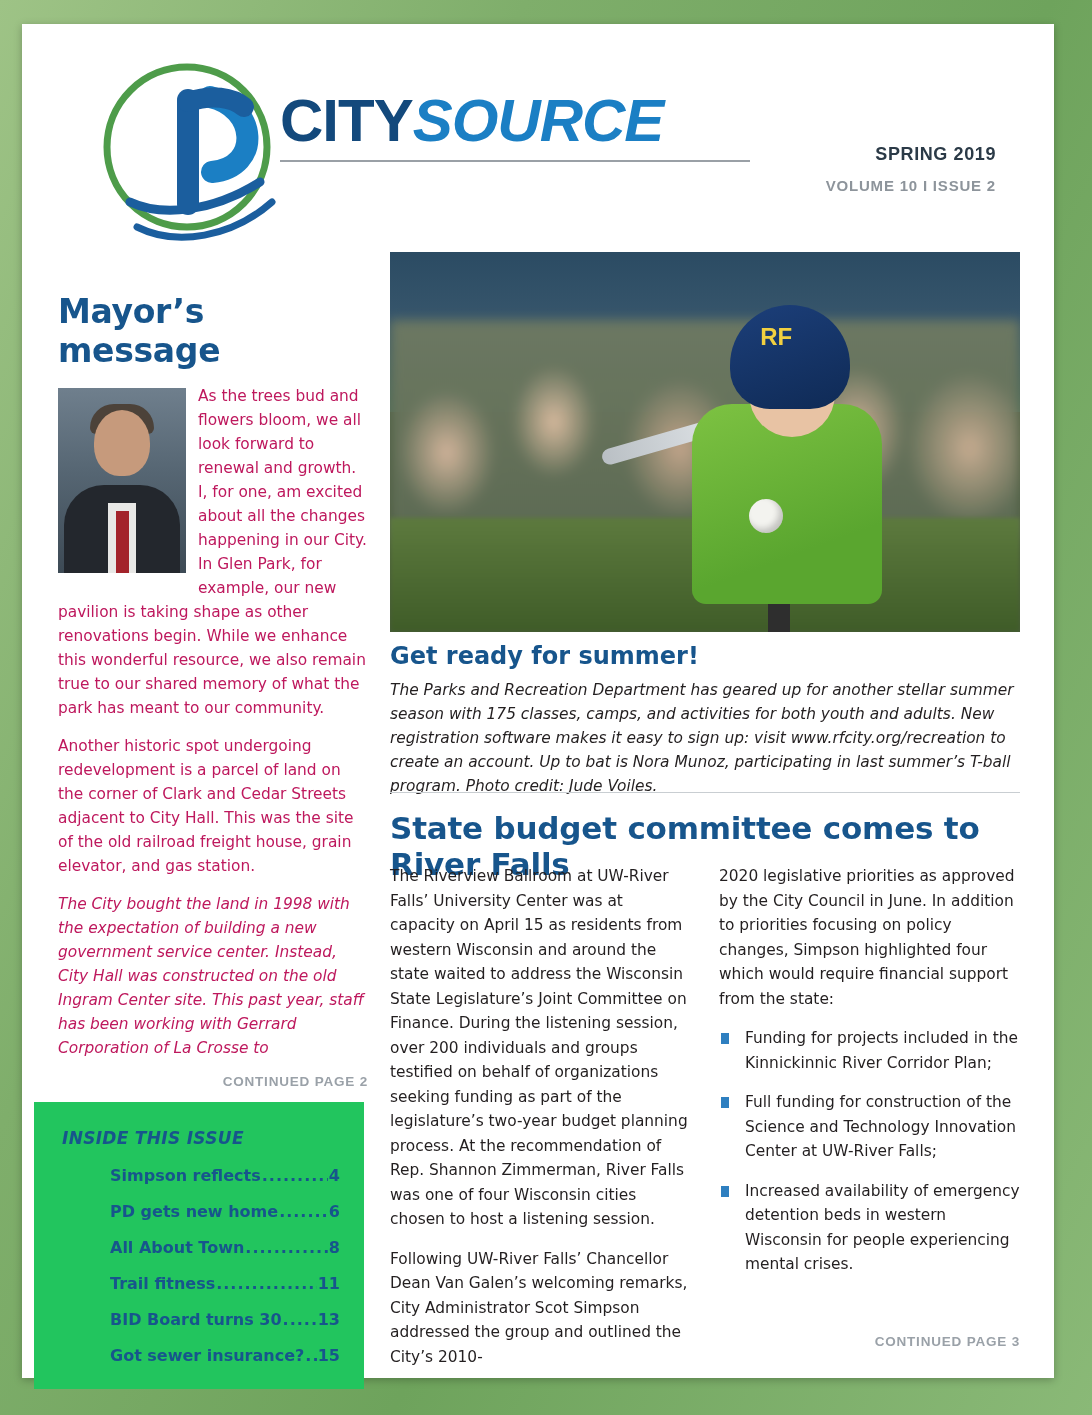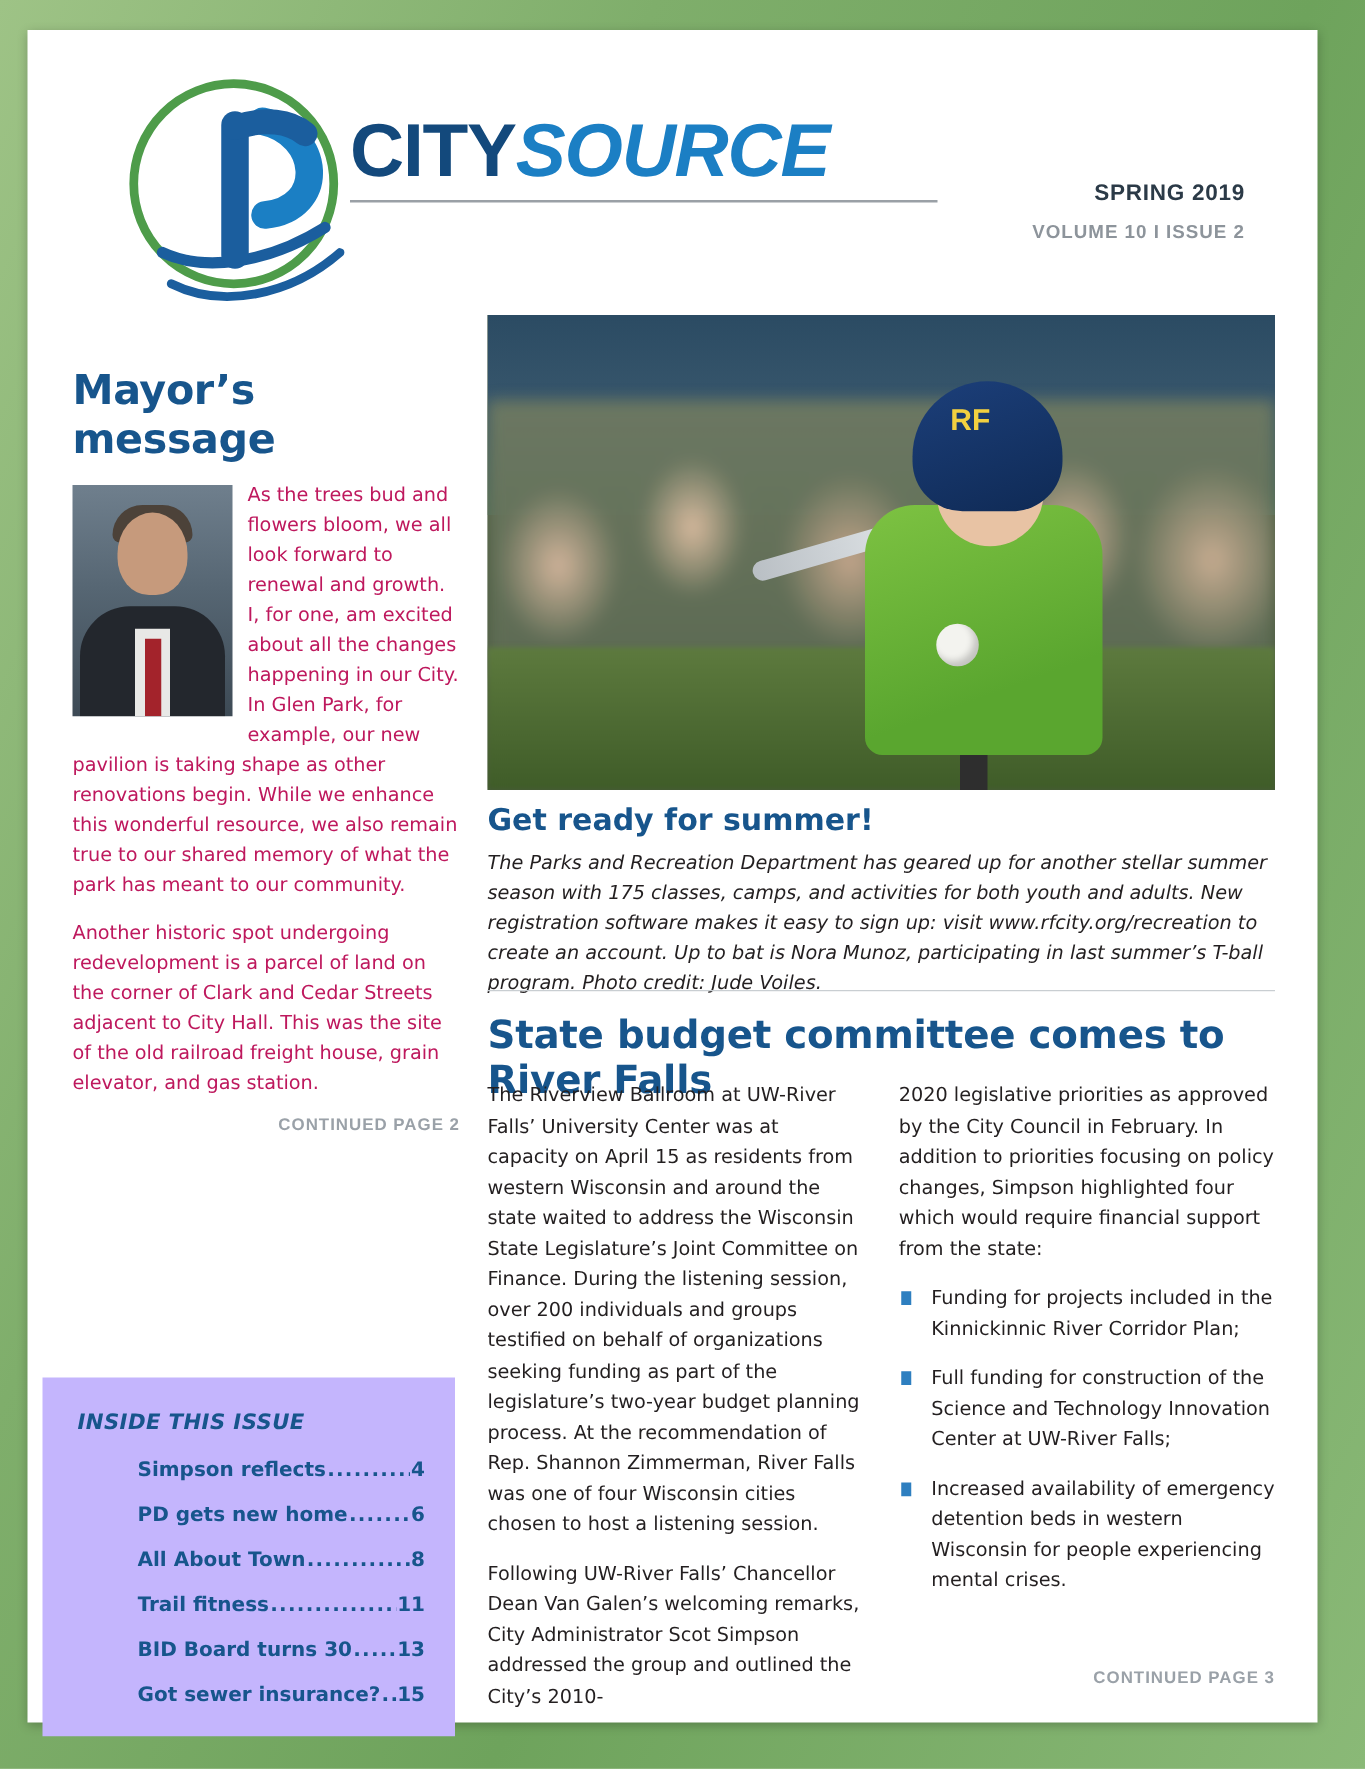--- a/index.html
+++ b/index.html
@@ -189,21 +189,21 @@
     text-align: right;
     margin-top: 4px;
   }
 
   
   .issue-box {
     position: absolute;
     left: 12px;
     top: 858px;
     width: 330px;
-    background: #c4b5fd;
+    background: #22c55e;
     padding: 26px 24px 24px 28px;
     box-sizing: border-box;
   }
   .issue-box h3 {
     font-family: "DejaVu Sans", sans-serif;
     font-style: italic;
     font-weight: bold;
     font-size: 17px;
     color: #17558c;
     margin: 0 0 18px 0;
@@ -447,20 +447,21 @@
       <div class="mayor-photo">
         <div class="mp-body"></div>
         <div class="mp-shirt"></div>
         <div class="mp-tie"></div>
         <div class="mp-hair"></div>
         <div class="mp-face"></div>
       </div>
 
       <p class="body">As the trees bud and flowers bloom, we all look forward to renewal and growth. I, for one, am excited about all the changes happening in our City. In Glen Park, for example, our new pavilion is taking shape as other renovations begin. While we enhance this wonderful resource, we also remain true to our shared memory of what the park has meant to our community.</p>
       <p class="body">Another historic spot undergoing redevelopment is a parcel of land on the corner of Clark and Cedar Streets adjacent to City Hall. This was the site of the old railroad freight house, grain elevator, and gas station.</p>
+      <p class="body italic">The City bought the land in 1998 with the expectation of building a new government service center. Instead, City Hall was constructed on the old Ingram Center site. This past year, staff has been working with Gerrard Corporation of La Crosse to</p>
       <div class="continued">CONTINUED PAGE 2</div>
     </div>
 
     <div class="issue-box">
       <h3>INSIDE THIS ISSUE</h3>
 
       <div class="toc-row">
         <span class="toc-title">Simpson reflects </span>
         <span class="toc-dots">........................................</span>
         <span class="toc-page">4</span>
@@ -512,21 +513,21 @@
       <div class="hr-thin"></div>
 
       <h2 class="story-head">State budget committee comes to River Falls</h2>
 
       <div class="story-cols">
         <div class="story-col">
           <p>The Riverview Ballroom at UW-River Falls’ University Center was at capacity on April 15 as residents from western Wisconsin and around the state waited to address the Wisconsin State Legislature’s Joint Committee on Finance. During the listening session, over 200 individuals and groups testified on behalf of organizations seeking funding as part of the legislature’s two-year budget planning process. At the recommendation of Rep. Shannon Zimmerman, River Falls was one of four Wisconsin cities chosen to host a listening session.</p>
           <p>Following UW-River Falls’ Chancellor Dean Van Galen’s welcoming remarks, City Administrator Scot Simpson addressed the group and outlined the City’s 2010-</p>
         </div>
         <div class="story-col">
-          <p>2020 legislative priorities as approved by the City Council in February. In addition to priorities focusing on policy changes, Simpson highlighted four which would require financial support from the state:</p>
+          <p>2020 legislative priorities as approved by the City Council in June. In addition to priorities focusing on policy changes, Simpson highlighted four which would require financial support from the state:</p>
           <ul class="bullets">
             <li>Funding for projects included in the Kinnickinnic River Corridor Plan;</li>
             <li>Full funding for construction of the Science and Technology Innovation Center at UW-River Falls;</li>
             <li>Increased availability of emergency detention beds in western Wisconsin for people experiencing mental crises.</li>
           </ul>
         </div>
       </div>
 
       <div class="continued-right">CONTINUED PAGE 3</div>
     </div>

